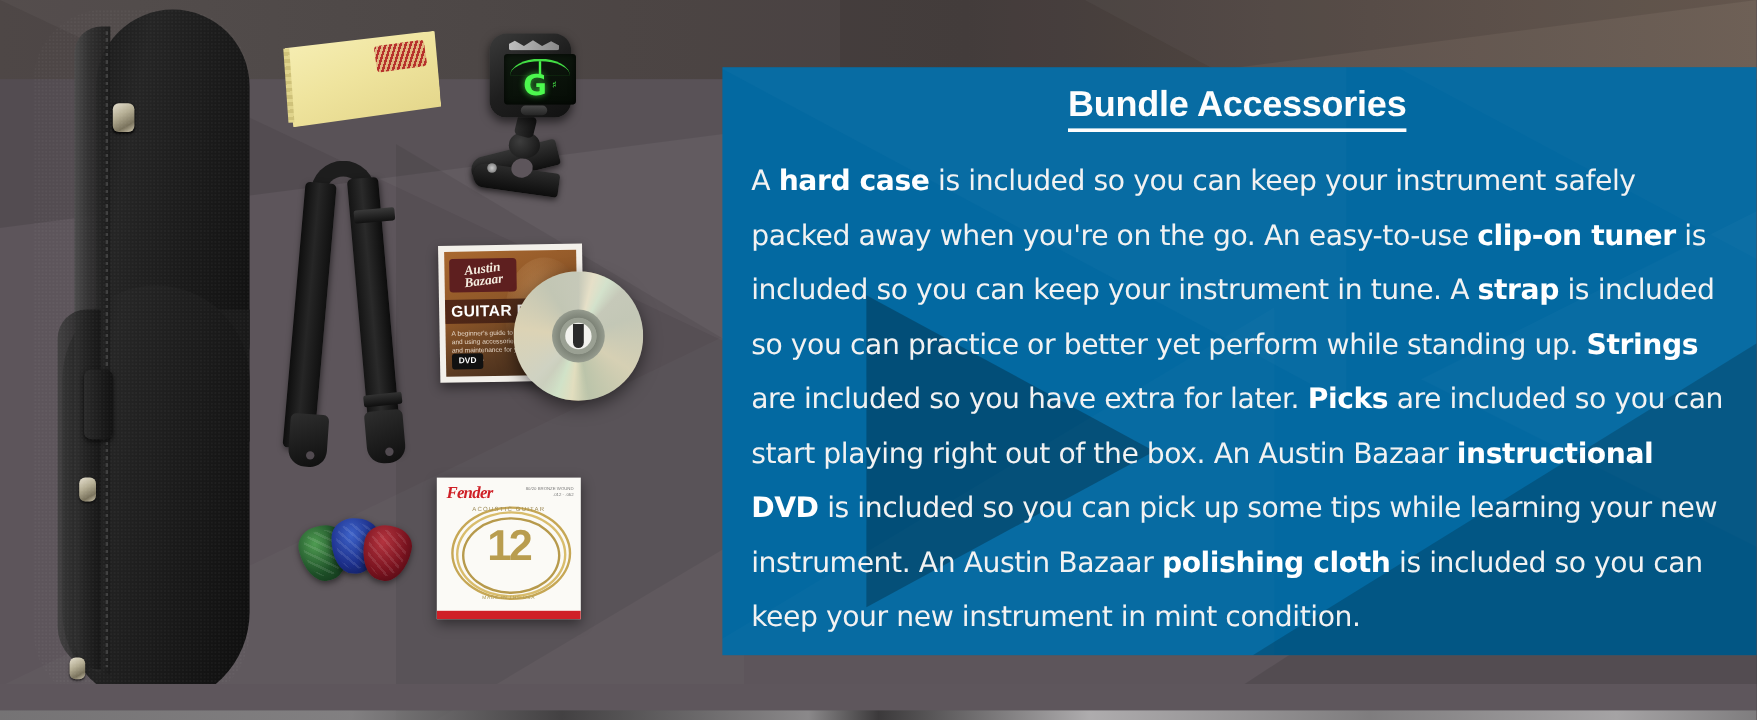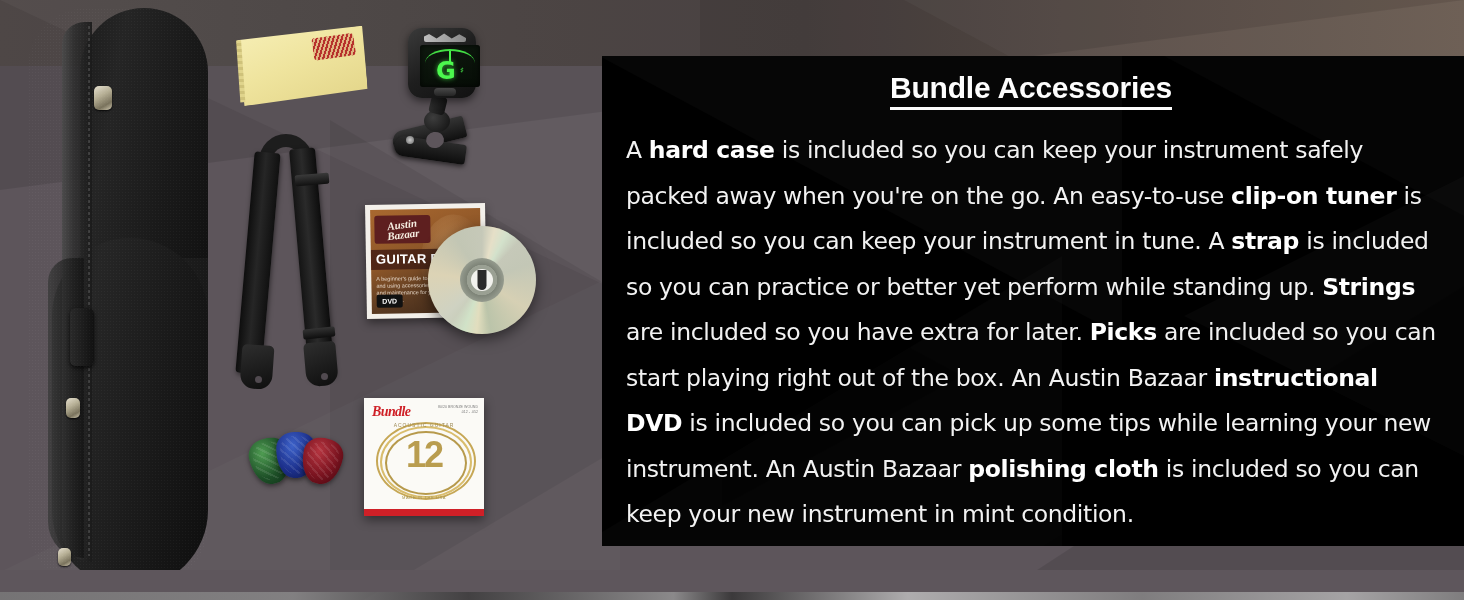--- a/index.html
+++ b/index.html
@@ -25,21 +25,21 @@
             border-right:560px solid rgba(255,255,255,0.03);border-bottom:300px solid transparent;}
   .bg-tri-f{position:absolute;right:0;bottom:28px;width:0;height:0;
             border-right:430px solid rgba(0,0,0,0.10);border-top:280px solid transparent;}
   .bg-bottomstrip{position:absolute;left:0;bottom:0;width:100%;height:8px;
                   background:linear-gradient(90deg,#7d7d7d 0%,#8e8e8e 20%,#3a3a3a 32%,#9a9a9a 46%,#303030 50%,#c9c9c9 62%,#8a8a8a 78%,#bdbdbd 92%,#8a8a8a 100%);
                   opacity:.75;}
   .bg-bottomedge{position:absolute;left:0;bottom:8px;width:100%;height:22px;background:#5e565c;}
 
   
   #panel{position:absolute;left:602px;top:56px;width:862px;height:490px;
-         background:#000000;overflow:hidden;}
+         background:#0369a1;overflow:hidden;}
   .p-tri-a{position:absolute;left:-40px;top:-20px;width:0;height:0;
            border-left:560px solid transparent;border-top:300px solid rgba(255,255,255,0.022);}
   .p-tri-b{position:absolute;left:-40px;bottom:-10px;width:0;height:0;
            border-left:500px solid transparent;border-bottom:300px solid rgba(255,255,255,0.02);}
   .p-tri-c{position:absolute;left:120px;top:190px;width:0;height:0;
            border-top:130px solid transparent;border-bottom:130px solid transparent;
            border-left:240px solid rgba(0,0,0,0.25);}
   .p-tri-d{position:absolute;right:-20px;top:110px;width:0;height:0;
            border-top:150px solid transparent;border-bottom:150px solid transparent;
            border-right:300px solid rgba(255,255,255,0.025);}
@@ -362,21 +362,21 @@
       </div>
       <div class="pick blue">
         <div class="pick-swirl"></div>
       </div>
       <div class="pick red">
         <div class="pick-swirl"></div>
       </div>
     </div>
 
     <div id="strings">
-      <div class="str-fender">Bundle</div>
+      <div class="str-fender">Fender</div>
       <div class="str-spec">
         <span>80/20 BRONZE WOUND</span><br>
         <span>.012 - .052</span>
       </div>
       <div class="str-coils">
         <div class="coil c1"></div>
         <div class="coil c2"></div>
         <div class="coil c3"></div>
       </div>
       <div class="str-type">ACOUSTIC GUITAR</div>

